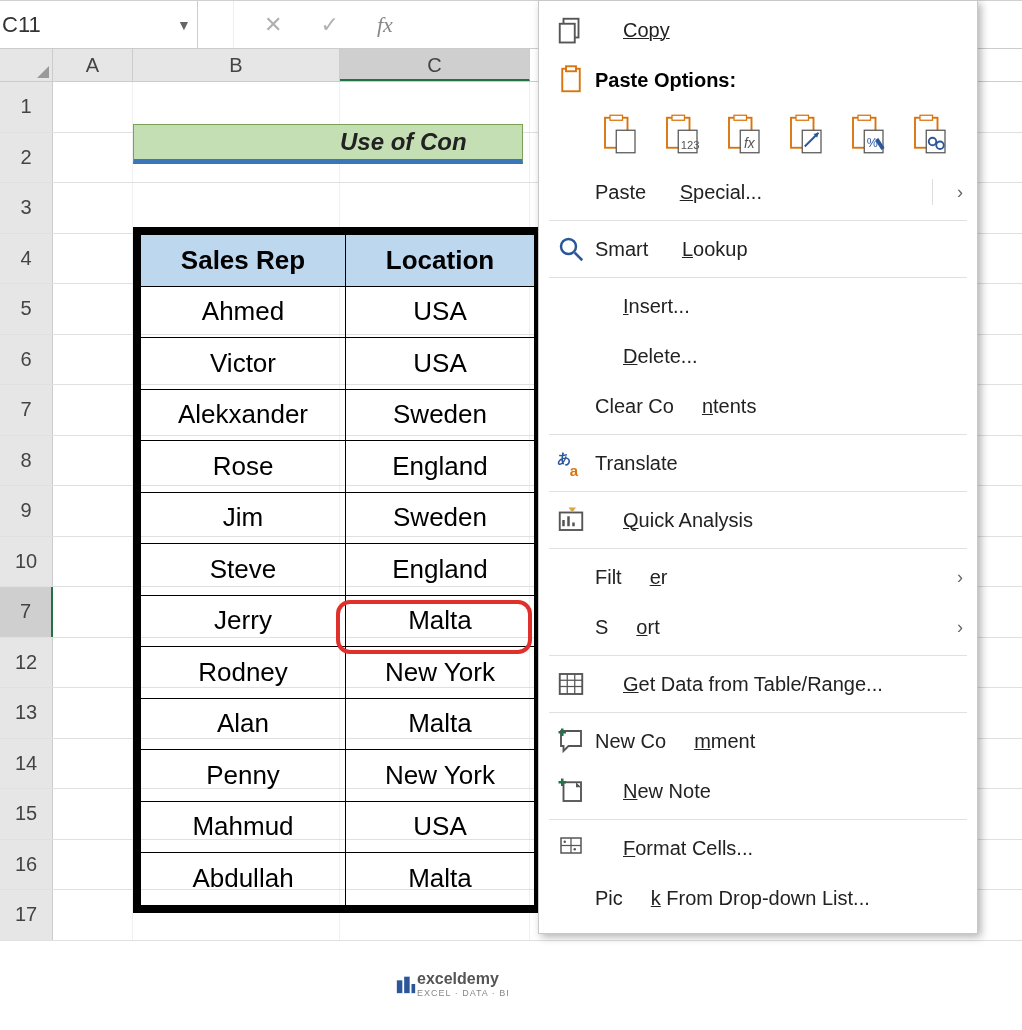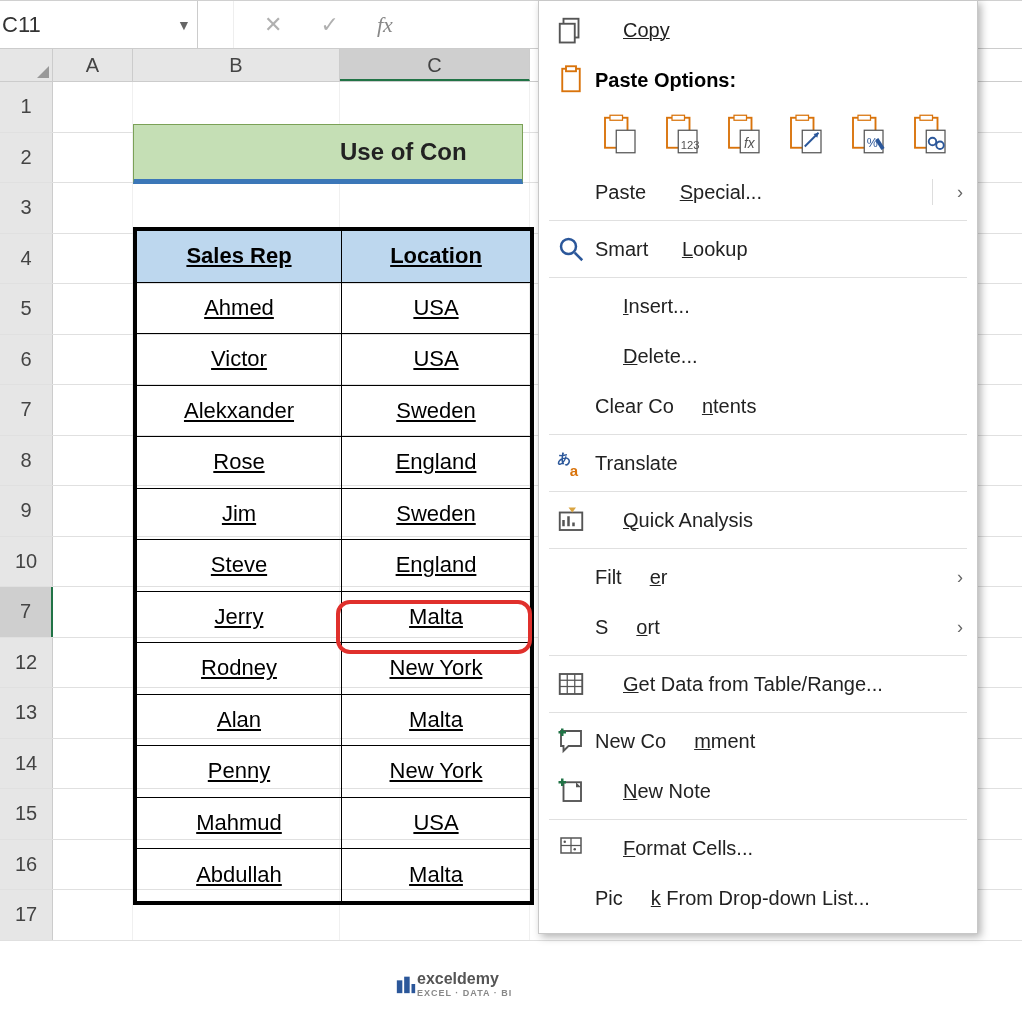--- a/index.html
+++ b/index.html
@@ -24,24 +24,24 @@
 .col-B { width: 207px; }
 .col-C { width: 190px; }
 .col-hdr.active { background: #cfcfcf; border-bottom: 2px solid #217346; }
 
 .row { display: flex; height: 50.5px; border-bottom: 1px solid #e0e0e0; }
 .row-hdr { width: 53px; border-right: 1px solid #ccc; background: #e6e6e6; color:#444; text-align: center; font-size: 20px; display:flex; align-items:center; justify-content:center; }
 .row-hdr.active { background: #cfcfcf; border-right: 2px solid #217346; }
 .cell { border-right: 1px solid #f0f0f0; display:flex; align-items:center; justify-content:center; font-size: 22px; }
 
 
-.title-banner { position:absolute; left: 133px; top: 75px; width: 390px; height: 60px; background: #c5dfb5; border: 1px solid #7ba157; border-bottom: 5px solid #3b77b8; display:flex; align-items:center; padding-left: 206px; font-size: 24px; font-weight:bold; color:#222; overflow:hidden; white-space:nowrap; }
-
-
-.data-table { position:absolute; left: 133px; top: 178px; border: 4px solid #000000; font-size: 22px; text-decoration: underline; }
+.title-banner { position:absolute; left: 133px; top: 75px; width: 390px; height: 40px; background: #c5dfb5; border: 1px solid #7ba157; border-bottom: 5px solid #3b77b8; display:flex; align-items:center; padding-left: 206px; font-size: 24px; font-weight:bold; color:#222; overflow:hidden; white-space:nowrap;font-style:italic; }
+
+
+.data-table { position:absolute; left: 133px; top: 178px; border: 8px solid #000000; font-size: 26px; }
 .data-table .dt-row { display:flex; height: 51.5px; }
 .data-table .dt-row:not(:last-child) { border-bottom: 1px solid #000; }
 .dt-cell { display:flex; align-items:center; justify-content:center; }
 .dt-b { width: 205px; border-right: 1px solid #000; }
 .dt-c { width: 188px; }
 .dt-hdr { background: #bdd7ee; font-weight: bold; }
 
 
 .red-sel { position:absolute; border: 4px solid #e0302c; border-radius: 14px; pointer-events:none; }
 
@@ -56,21 +56,21 @@
 .paste-header { display:flex; align-items:center; height:50px; padding-left:14px; font-size:20px; font-weight:bold; }
 .paste-opts { display:flex; gap: 12px; padding: 4px 0 8px 56px; }
 .paste-ico { width: 50px; height: 50px; display:flex; align-items:center; justify-content:center; }
 
 
 svg.ico { width: 30px; height: 30px; }
 
 .underline-letter { text-decoration: underline; text-decoration-thickness: 1px; margin-left: 28px; }
 
 .watermark { position:absolute; left: 395px; top: 970px; font-size: 16px; color:#555; font-weight:bold; display:flex; align-items:center; gap:0; }
-.watermark .sub { font-size:9px; letter-spacing:1px; color:#888; display:block; font-weight:bold;}
+.watermark .sub { font-size:9px; letter-spacing:1px; color:#888; display:block; font-weight:normal;}
 </style>
 </head>
 <body>
 
 <div class="formula-bar-row">
   <div class="name-box-wrap">
     <div class="name-box">C11</div>
     <div class="name-dd">▼</div>
   </div>
   <div style="width:36px;border-right:1px solid #eee;height:100%"></div>

